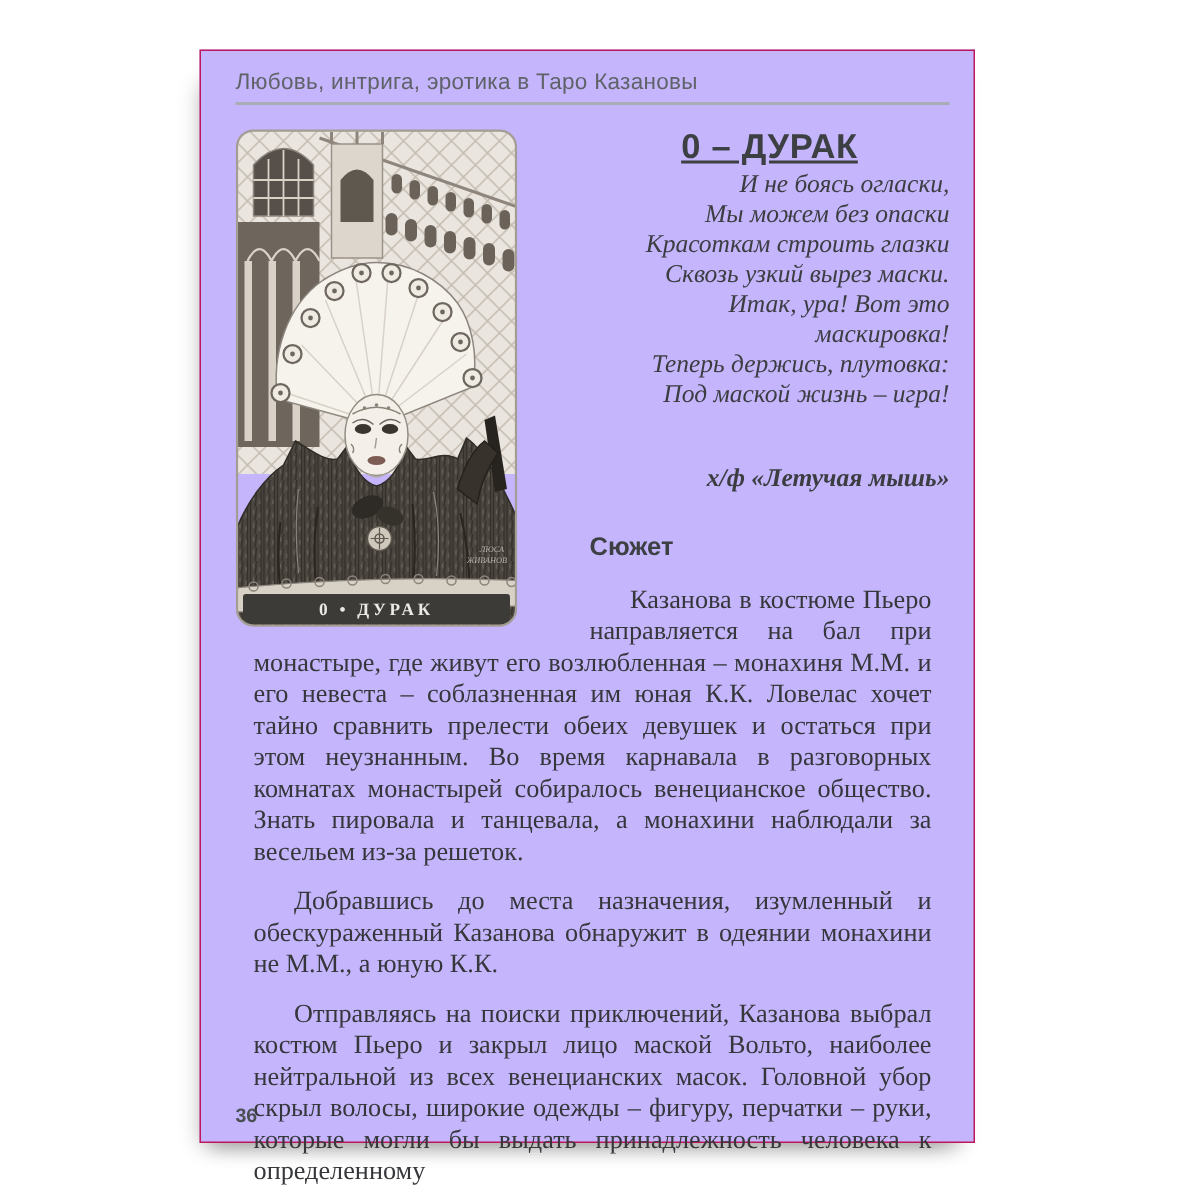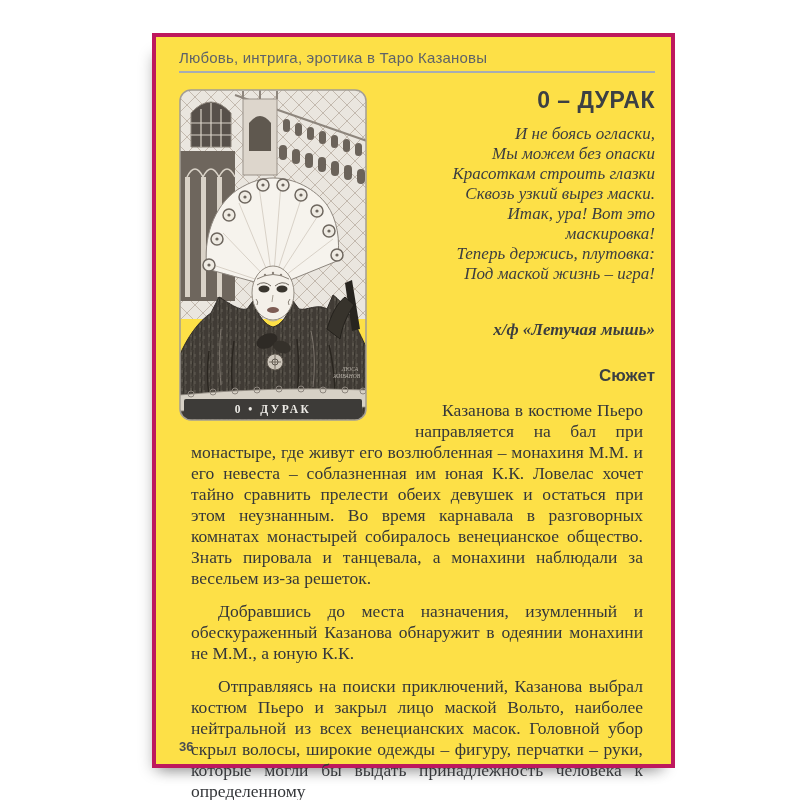--- a/index.html
+++ b/index.html
@@ -1,32 +1,32 @@
 <!DOCTYPE html>
 <html><head>
 <meta charset="utf-8">
 <style>
   html,body{margin:0;padding:0;background:#ffffff;}
   .viewport{position:relative;width:800px;height:800px;background:#ffffff;overflow:hidden;
             font-family:"Liberation Serif",serif;}
-  .page{position:absolute;left:152px;top:33px;width:515px;height:727px;background:#fde047;
-        border:4px solid #be185d;
+  .page{position:absolute;left:133px;top:33px;width:515px;height:727px;background:#c4b5fd;
+        border:1px solid #be185d;
         box-shadow:-9px 12px 14px -10px rgba(0,0,0,.28), 0 12px 12px -9px rgba(0,0,0,.22);}
   .page-inner{position:relative;height:100%;box-sizing:border-box;padding:12px 16px 0 23px;}
   .running-head{font-family:"Liberation Sans",sans-serif;font-size:15px;color:#5f6368;
         padding-bottom:5px;border-bottom:2px solid #a7adb3;letter-spacing:.2px;}
   .content{margin-top:14px;color:#35373a;}
   .card{float:left;width:220px;height:332px;margin:2px 16px 8px 0;}
   .card svg{display:block;}
   h1.title{font-family:"Liberation Sans",sans-serif;font-weight:bold;font-size:23px;
-        color:#3c4043;text-align:right;margin:2px 0 10px 0;letter-spacing:.5px;}
+        color:#3c4043;text-align:center;margin:2px 0 2px 0;letter-spacing:.5px;text-decoration:underline;}
   .poem{font-size:17px;font-style:italic;line-height:20px;text-align:right;color:#3b3d40;}
   .poem .credit{font-weight:bold;margin-top:36px;}
   h2.section{font-family:"Liberation Sans",sans-serif;font-weight:bold;font-size:17px;
-        color:#3c4043;text-align:right;margin:26px 0 14px 0;}
+        color:#3c4043;text-align:left;margin:26px 0 14px 0;}
   h2.section.meaning{margin:16px 0 12px 0;}
   p.body{font-size:17.5px;line-height:21px;text-align:justify;text-indent:27px;margin:12px;}
   .page-number{position:absolute;left:23px;bottom:10px;font-family:"Liberation Sans",sans-serif;
         font-weight:bold;font-size:13px;color:#4a4f54;}
 </style>
 </head>
 <body>
 
 <div class="viewport">
   <div class="page">

